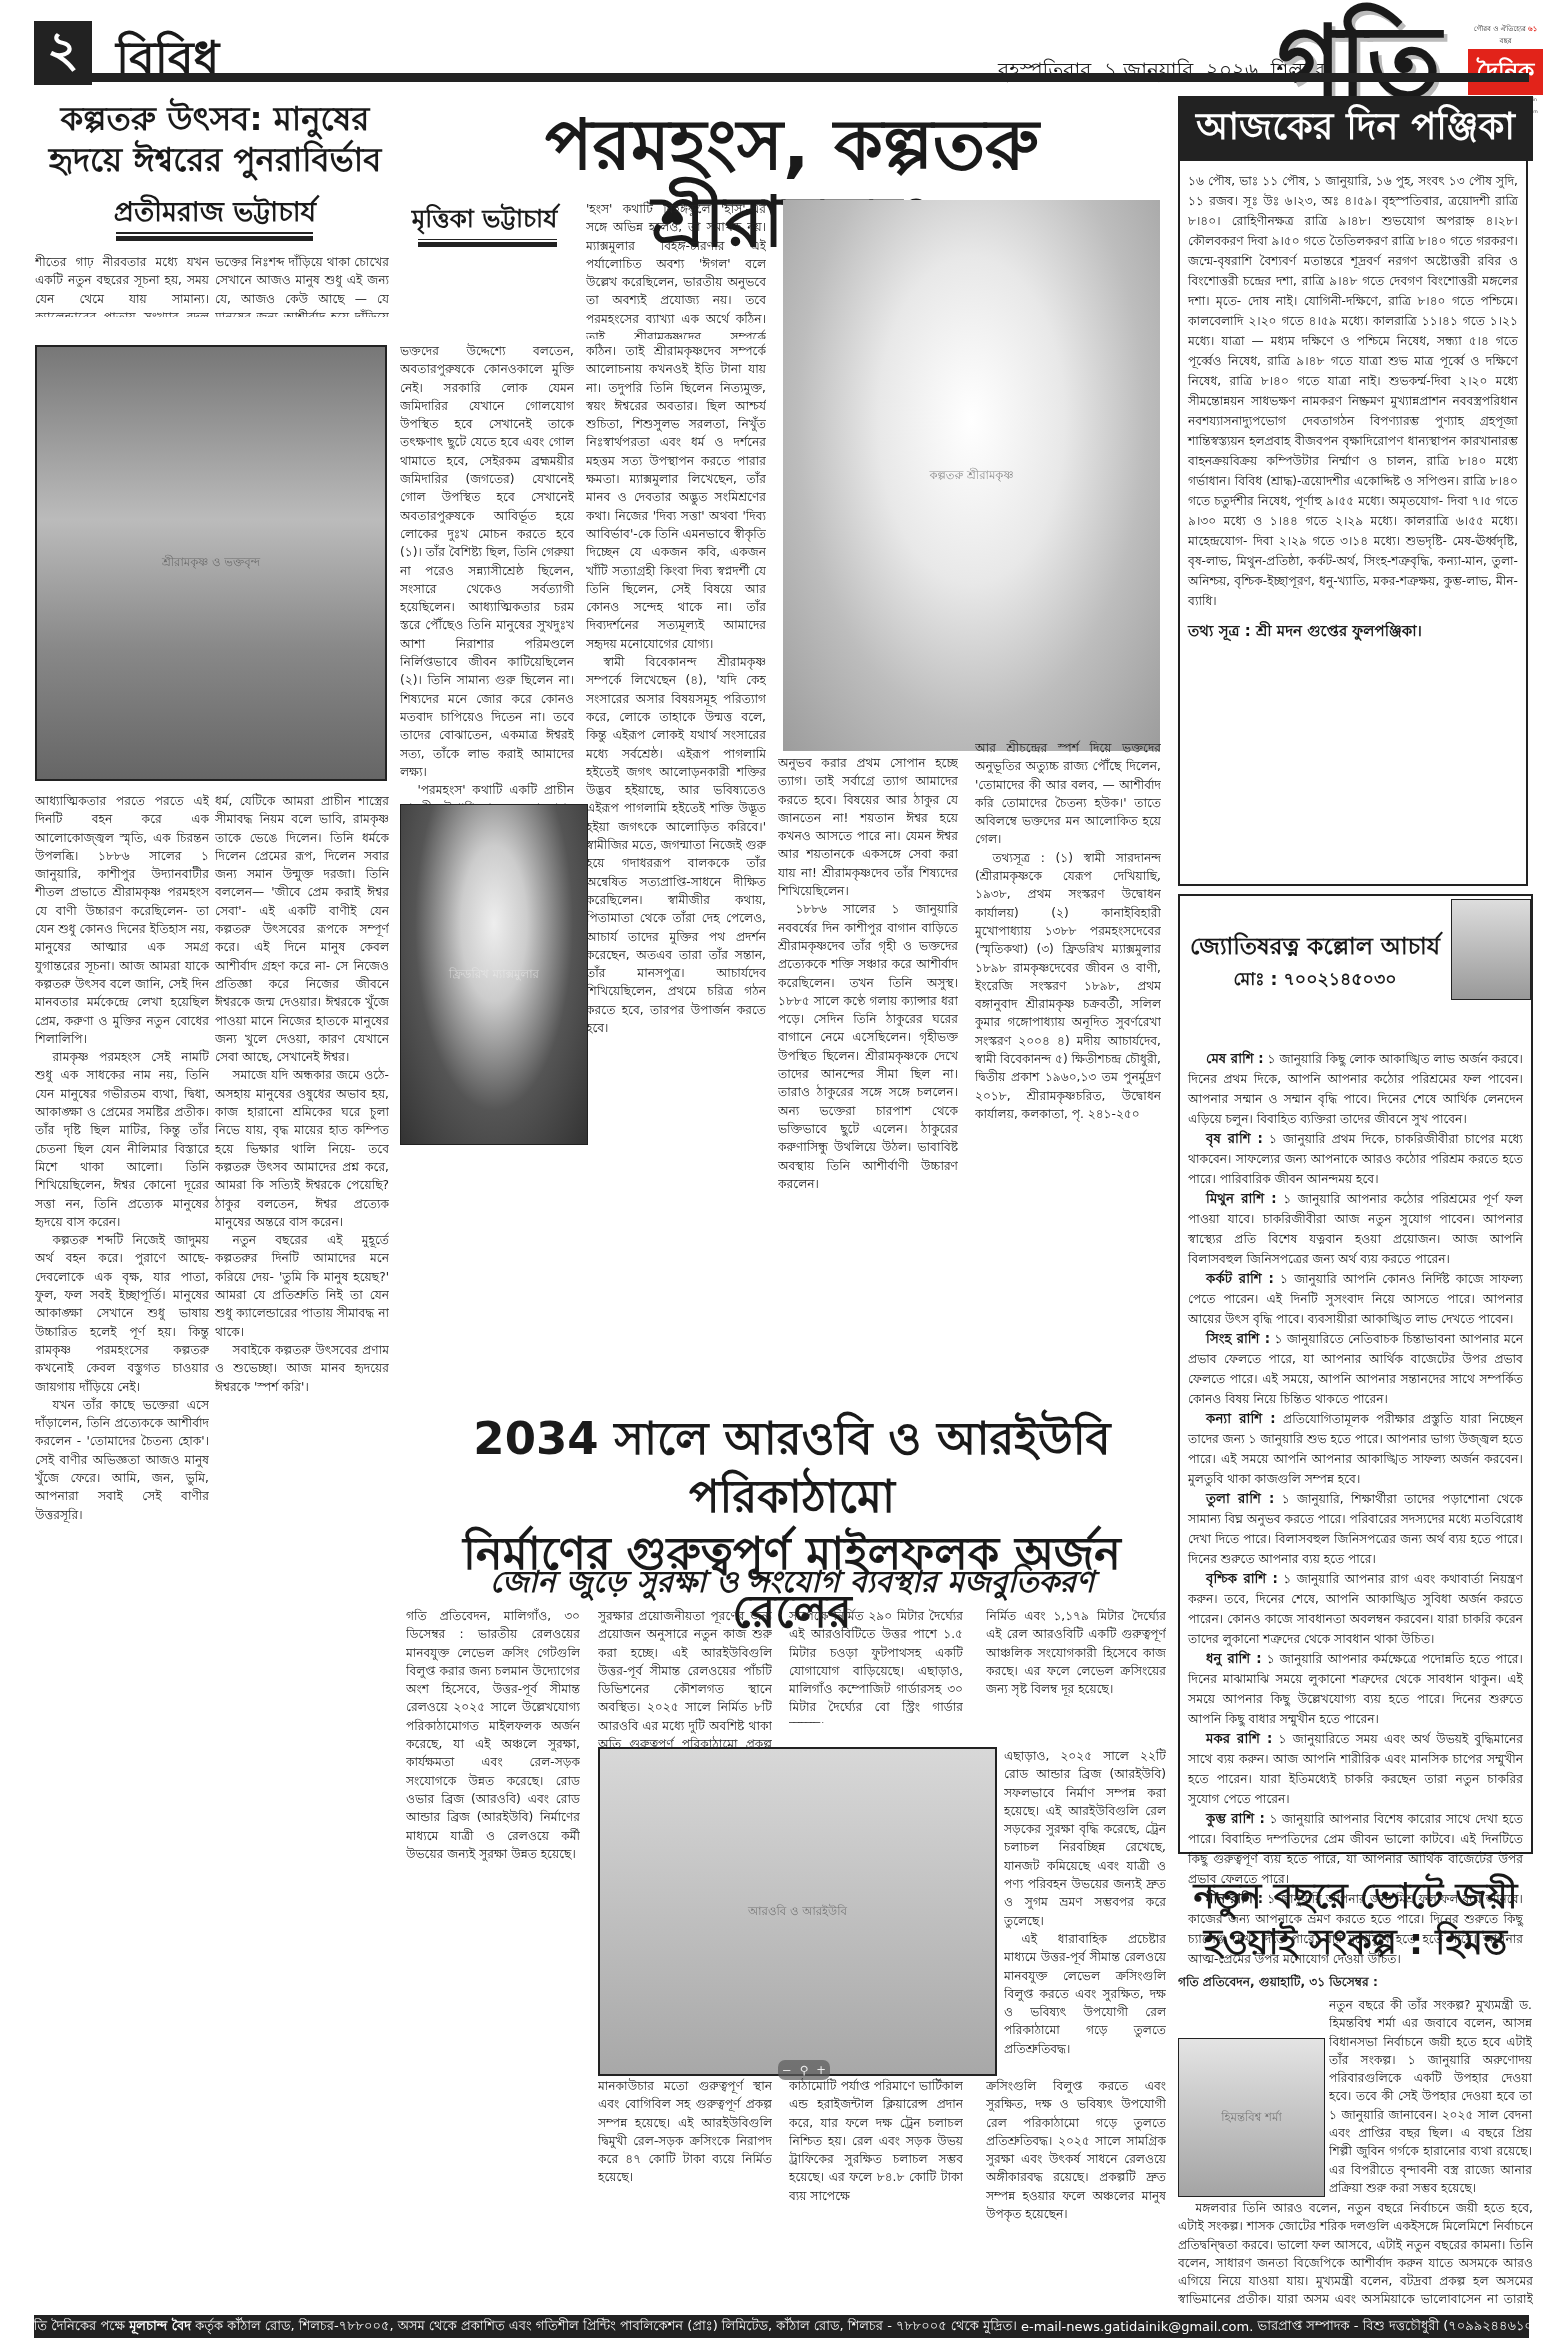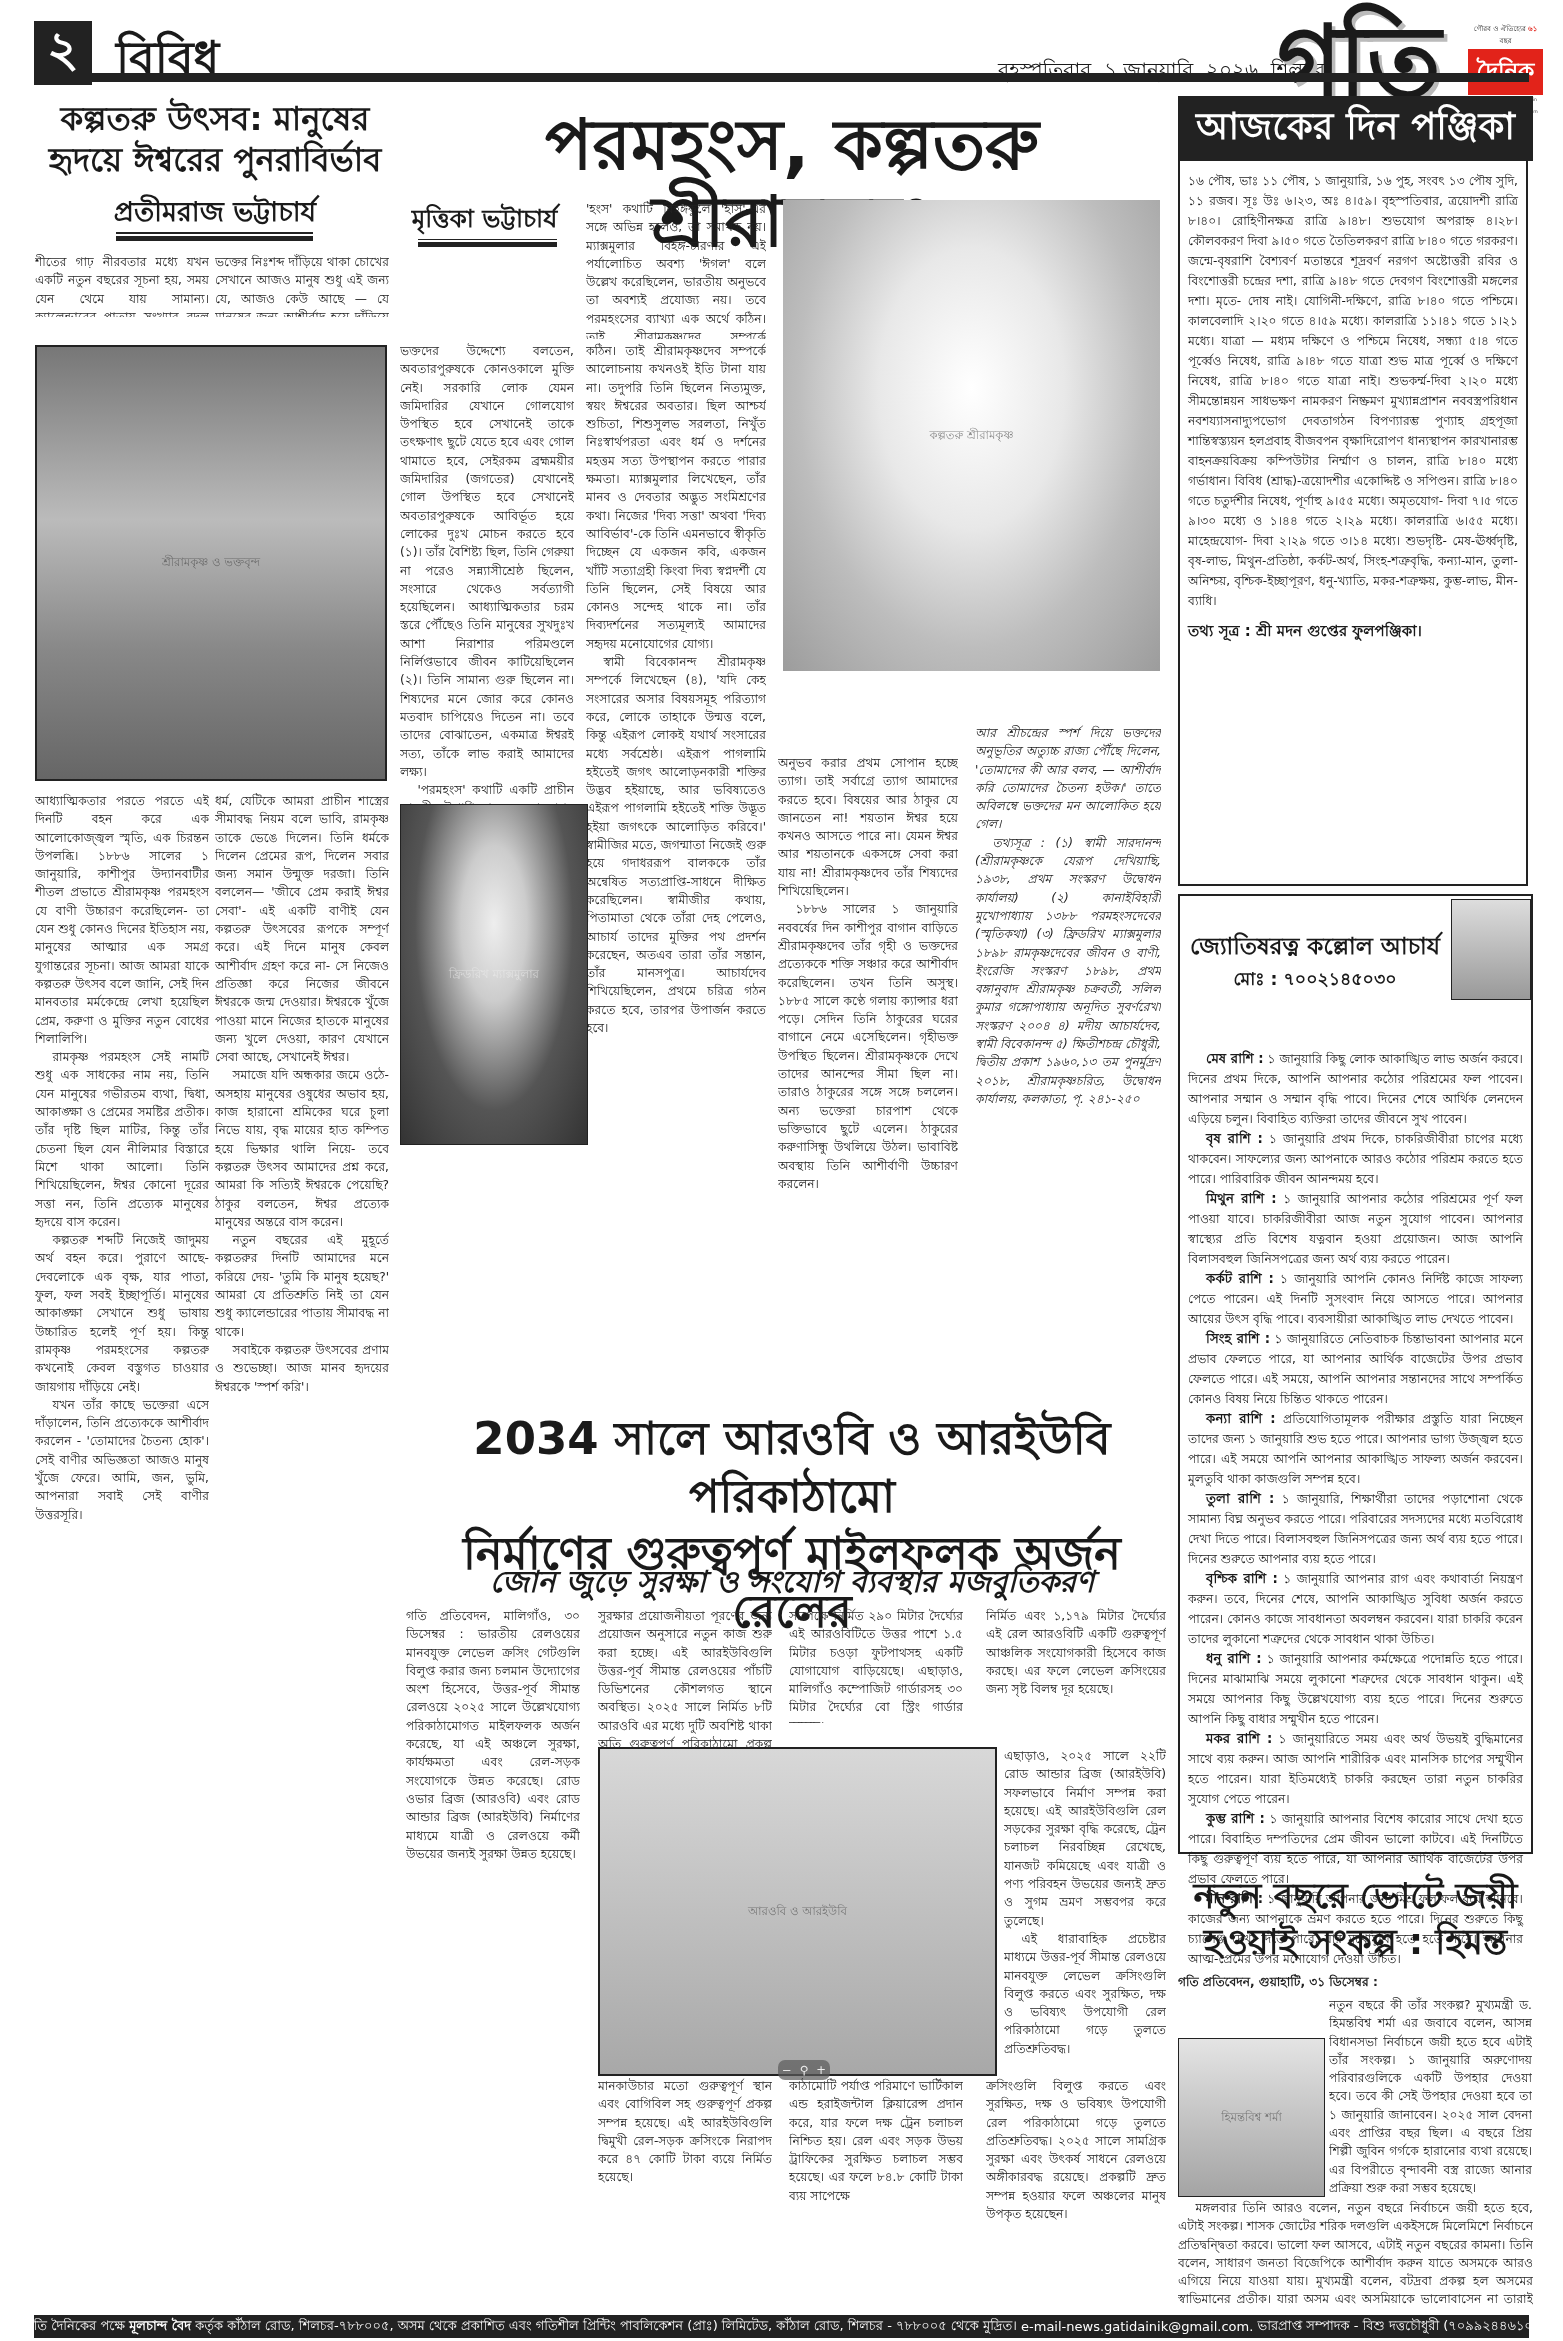--- a/index.html
+++ b/index.html
@@ -125,42 +125,42 @@
 </div>
 
 <div class="abs hl2">পরমহংস, কল্পতরু শ্রীরামকৃষ্ণ</div>
 <div class="abs hl2-by">মৃত্তিকা ভট্টাচার্য</div>
 <div class="abs hl2-rule"></div>
 
 <div class="abs col" style="left:586px;top:200px;width:180px;height:139px;">
     <p>'হংস' কথাটি বিহঙ্গকুলে 'হাঁস'-এর সঙ্গে অভিন্ন হলেও, তা সমার্থক নয়। ম্যাক্সমুলার বিহঙ্গ-চারণার এই পর্যালোচিত অবশ্য 'ঈগল' বলে উল্লেখ করেছিলেন, ভারতীয় অনুভবে তা অবশ্যই প্রযোজ্য নয়। তবে পরমহংসের ব্যাখ্যা এক অর্থে কঠিন। তাই শ্রীরামকৃষ্ণদেব সম্পর্কে আলোচনায় কখনওই ইতি টানা যায় না।</p>
   </div>
 
-<div class="abs photo photo-tree" style="left:783px;top:200px;width:377px;height:471px;">
+<div class="abs photo photo-tree" style="left:783px;top:200px;width:377px;height:551px;">
   <div class="photo-label">কল্পতরু শ্রীরামকৃষ্ণ</div>
 </div>
 
 <div class="abs col" style="left:400px;top:342px;width:174px;height:928px;">
   <p>ভক্তদের উদ্দেশ্যে বলতেন, অবতারপুরুষকে কোনওকালে মুক্তি নেই। সরকারি লোক যেমন জমিদারির যেখানে গোলযোগ উপস্থিত হবে সেখানেই তাকে তৎক্ষণাৎ ছুটে যেতে হবে এবং গোল থামাতে হবে, সেইরকম ব্রহ্মময়ীর জমিদারির (জগতের) যেখানেই গোল উপস্থিত হবে সেখানেই অবতারপুরুষকে আবির্ভূত হয়ে লোকের দুঃখ মোচন করতে হবে (১)। তাঁর বৈশিষ্ট্য ছিল, তিনি গেরুয়া না পরেও সন্ন্যাসীশ্রেষ্ঠ ছিলেন, সংসারে থেকেও সর্বত্যাগী হয়েছিলেন। আধ্যাত্মিকতার চরম স্তরে পৌঁছেও তিনি মানুষের সুখদুঃখ আশা নিরাশার পরিমণ্ডলে নির্লিপ্তভাবে জীবন কাটিয়েছিলেন (২)। তিনি সামান্য গুরু ছিলেন না। শিষ্যদের মনে জোর করে কোনও মতবাদ চাপিয়েও দিতেন না। তবে তাদের বোঝাতেন, একমাত্র ঈশ্বরই সত্য, তাঁকে লাভ করাই আমাদের লক্ষ্য।</p>
   <p>'পরমহংস' কথাটি একটি প্রাচীন ভারতীয় উপাধি। পরমহংসেরা আপন সৌকর্যে এক সর্বোত্তম আধ্যাত্মিক সমাজ গড়ে তোলেন। হয়তো ভাবের উর্দ্ধাকাশে ডানা মেলে দেওয়া বিহঙ্গ-চারণারই মতো। শ্রীরামকৃষ্ণ সম্পর্কে বিশিষ্ট ভারততাত্ত্বিক এবং জার্মান</p>
 </div>
 <div class="abs col" style="left:586px;top:342px;width:180px;height:946px;">
   <p>কঠিন। তাই শ্রীরামকৃষ্ণদেব সম্পর্কে আলোচনায় কখনওই ইতি টানা যায় না। তদুপরি তিনি ছিলেন নিত্যমুক্ত, স্বয়ং ঈশ্বরের অবতার। ছিল আশ্চর্য শুচিতা, শিশুসুলভ সরলতা, নিখুঁত নিঃস্বার্থপরতা এবং ধর্ম ও দর্শনের মহত্তম সত্য উপস্থাপন করতে পারার ক্ষমতা। ম্যাক্সমুলার লিখেছেন, তাঁর মানব ও দেবতার অদ্ভুত সংমিশ্রণের কথা। নিজের 'দিব্য সত্তা' অথবা 'দিব্য আবির্ভাব'-কে তিনি এমনভাবে স্বীকৃতি দিচ্ছেন যে একজন কবি, একজন খাঁটি সত্যাগ্রহী কিংবা দিব্য স্বপ্নদর্শী যে তিনি ছিলেন, সেই বিষয়ে আর কোনও সন্দেহ থাকে না। তাঁর দিব্যদর্শনের সত্যমূল্যই আমাদের সহৃদয় মনোযোগের যোগ্য।</p>
   <p>স্বামী বিবেকানন্দ শ্রীরামকৃষ্ণ সম্পর্কে লিখেছেন (৪), 'যদি কেহ সংসারের অসার বিষয়সমূহ পরিত্যাগ করে, লোকে তাহাকে উন্মত্ত বলে, কিন্তু এইরূপ লোকই যথার্থ সংসারের মধ্যে সর্বশ্রেষ্ঠ। এইরূপ পাগলামি হইতেই জগৎ আলোড়নকারী শক্তির উদ্ভব হইয়াছে, আর ভবিষ্যতেও এইরূপ পাগলামি হইতেই শক্তি উদ্ভূত হইয়া জগৎকে আলোড়িত করিবে।' স্বামীজির মতে, জগন্মাতা নিজেই গুরু হয়ে গদাধররূপ বালককে তাঁর অন্বেষিত সত্যপ্রাপ্তি-সাধনে দীক্ষিত করেছিলেন। স্বামীজীর কথায়, পিতামাতা থেকে তাঁরা দেহ পেলেও, আচার্য তাদের মুক্তির পথ প্রদর্শন করেছেন, অতএব তারা তাঁর সন্তান, তাঁর মানসপুত্র। আচার্যদেব শিখিয়েছিলেন, প্রথমে চরিত্র গঠন করতে হবে, তারপর উপার্জন করতে হবে।</p>
 </div>
 
 <div class="abs photo photo-portrait" style="left:400px;top:804px;width:186px;height:339px;">
   <div class="photo-label" style="color:#eee">ফ্রিডরিখ ম্যাক্সমুলার</div>
 </div>
 
 <div class="abs col" style="left:778px;top:754px;width:180px;height:545px;">
   <p>অনুভব করার প্রথম সোপান হচ্ছে ত্যাগ। তাই সর্বাগ্রে ত্যাগ আমাদের করতে হবে। বিষয়ের আর ঠাকুর যে জানতেন না! শয়তান ঈশ্বর হয়ে কখনও আসতে পারে না। যেমন ঈশ্বর আর শয়তানকে একসঙ্গে সেবা করা যায় না! শ্রীরামকৃষ্ণদেব তাঁর শিষ্যদের শিখিয়েছিলেন।</p>
   <p>১৮৮৬ সালের ১ জানুয়ারি নববর্ষের দিন কাশীপুর বাগান বাড়িতে শ্রীরামকৃষ্ণদেব তাঁর গৃহী ও ভক্তদের প্রত্যেককে শক্তি সঞ্চার করে আশীর্বাদ করেছিলেন। তখন তিনি অসুস্থ। ১৮৮৫ সালে কণ্ঠে গলায় ক্যান্সার ধরা পড়ে। সেদিন তিনি ঠাকুরের ঘরের বাগানে নেমে এসেছিলেন। গৃহীভক্ত উপস্থিত ছিলেন। শ্রীরামকৃষ্ণকে দেখে তাদের আনন্দের সীমা ছিল না। তারাও ঠাকুরের সঙ্গে সঙ্গে চললেন। অন্য ভক্তেরা চারপাশ থেকে ভক্তিভাবে ছুটে এলেন। ঠাকুরের করুণাসিন্ধু উথলিয়ে উঠল। ভাবাবিষ্ট অবস্থায় তিনি আশীর্বাণী উচ্চারণ করলেন।</p>
 </div>
-<div class="abs col" style="left:975px;top:724px;width:186px;height:545px;font-style:italic;">
+<div class="abs col" style="left:975px;top:739px;width:186px;height:545px;">
   <p>আর শ্রীচন্দ্রের স্পর্শ দিয়ে ভক্তদের অনুভূতির অত্যুচ্চ রাজ্য পৌঁছে দিলেন, 'তোমাদের কী আর বলব, — আশীর্বাদ করি তোমাদের চৈতন্য হউক।' তাতে অবিলম্বে ভক্তদের মন আলোকিত হয়ে গেল।</p>
   <p>তথ্যসূত্র : (১) স্বামী সারদানন্দ (শ্রীরামকৃষ্ণকে যেরূপ দেখিয়াছি, ১৯৩৮, প্রথম সংস্করণ উদ্বোধন কার্যালয়) (২) কানাইবিহারী মুখোপাধ্যায় ১৩৮৮ পরমহংসদেবের (স্মৃতিকথা) (৩) ফ্রিডরিখ ম্যাক্সমুলার ১৮৯৮ রামকৃষ্ণদেবের জীবন ও বাণী, ইংরেজি সংস্করণ ১৮৯৮, প্রথম বঙ্গানুবাদ শ্রীরামকৃষ্ণ চক্রবর্তী, সলিল কুমার গঙ্গোপাধ্যায় অনূদিত সুবর্ণরেখা সংস্করণ ২০০৪ ৪) মদীয় আচার্যদেব, স্বামী বিবেকানন্দ ৫) ক্ষিতীশচন্দ্র চৌধুরী, দ্বিতীয় প্রকাশ ১৯৬০,১৩ তম পুনর্মুদ্রণ ২০১৮, শ্রীরামকৃষ্ণচরিত, উদ্বোধন কার্যালয়, কলকাতা, পৃ. ২৪১-২৫০</p>
 </div>
 
 <div class="abs hl3">
   <div>2034 সালে আরওবি ও আরইউবি পরিকাঠামো</div>
   <div>নির্মাণের গুরুত্বপূর্ণ মাইলফলক অর্জন রেলের</div>
 </div>
 <div class="abs hl3-sub">জোন জুড়ে সুরক্ষা ও সংযোগ ব্যবস্থার মজবুতিকরণ</div>
 

